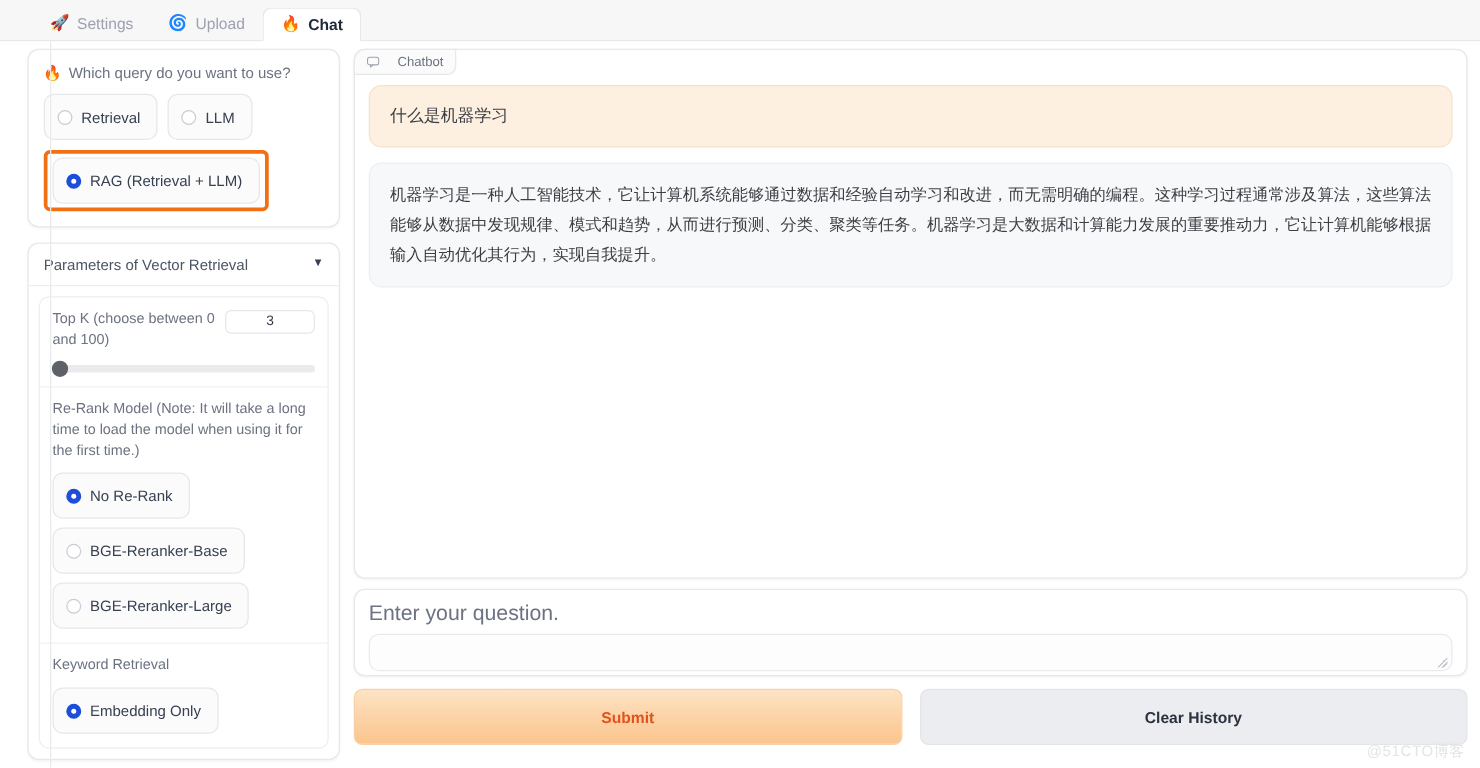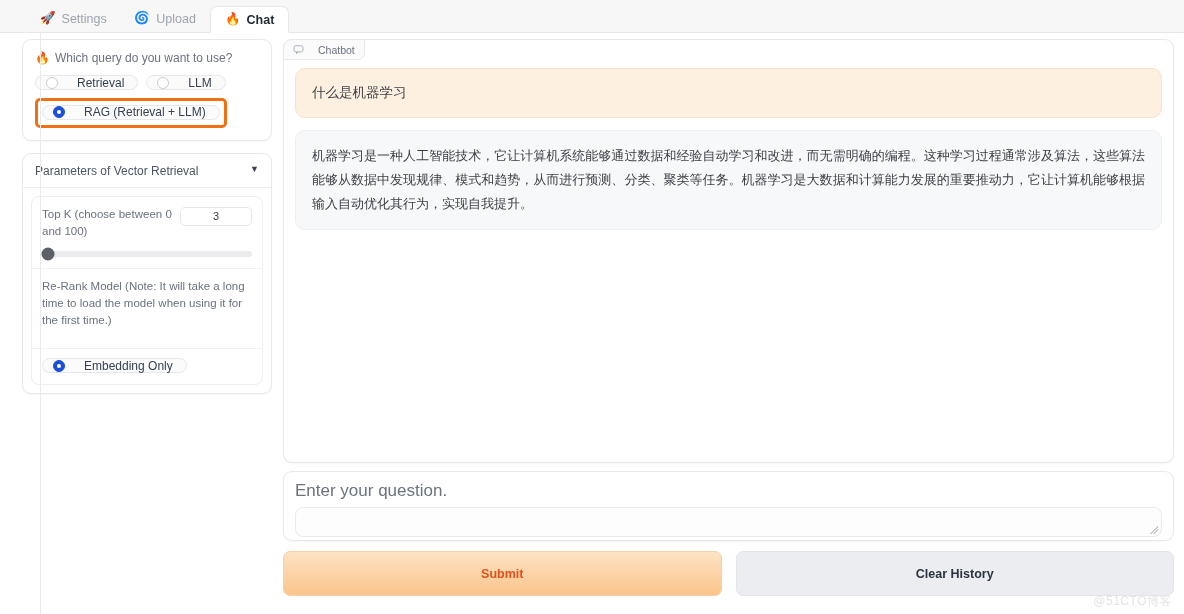--- a/index.html
+++ b/index.html
@@ -61,22 +61,22 @@
 
   
   .query-card { padding: 11px 12px 12px 12px; }
   .query-title {
     font-size: 12px; color: #6b7280;
     display: flex; align-items: center; gap: 5px;
     margin-bottom: 10px;
   }
   .radio-row { display: flex; gap: 8px; flex-wrap: wrap; }
   .pill {
-    display: inline-flex; align-items: center; gap: 19px;
-    height: 15px; padding: 0 13px 0 10px;
+    display: inline-flex; align-items: center; gap: 7px;
+    height: 37px; padding: 0 13px 0 10px;
     border: 1px solid #e5e7eb; border-radius: 8px;
     background: #fbfbfc;
     font-size: 12px; color: #374151; cursor: pointer;
     white-space: nowrap;
   }
   .dot {
     width: 12px; height: 12px; border-radius: 50%;
     border: 1.5px solid #c9ccd1; background: #fff;
     flex: 0 0 auto; position: relative;
   }
@@ -277,23 +277,38 @@
           </div>
           <div class="track">
             <div class="fill" style="width:3%"></div>
             <div class="knob" style="left:3%"></div>
           </div>
         </div>
 
 
         <div class="sec">
           <div class="sec-title">Re-Rank Model (Note: It will take a long time to load the model when using it for the first time.)</div>
+          <div class="stack">
+            <div class="pill sel">
+              <span class="dot"></span>
+              <span>No Re-Rank</span>
+            </div>
+            <div class="pill">
+              <span class="dot"></span>
+              <span>BGE-Reranker-Base</span>
+            </div>
+            <div class="pill">
+              <span class="dot"></span>
+              <span>BGE-Reranker-Large</span>
+            </div>
+          </div>
         </div>
 
         <div class="sec">
+          <div class="sec-title">Keyword Retrieval</div>
           <div class="stack">
             <div class="pill sel">
               <span class="dot"></span>
               <span>Embedding Only</span>
             </div>
 
           </div>
         </div>
 
       </div>

